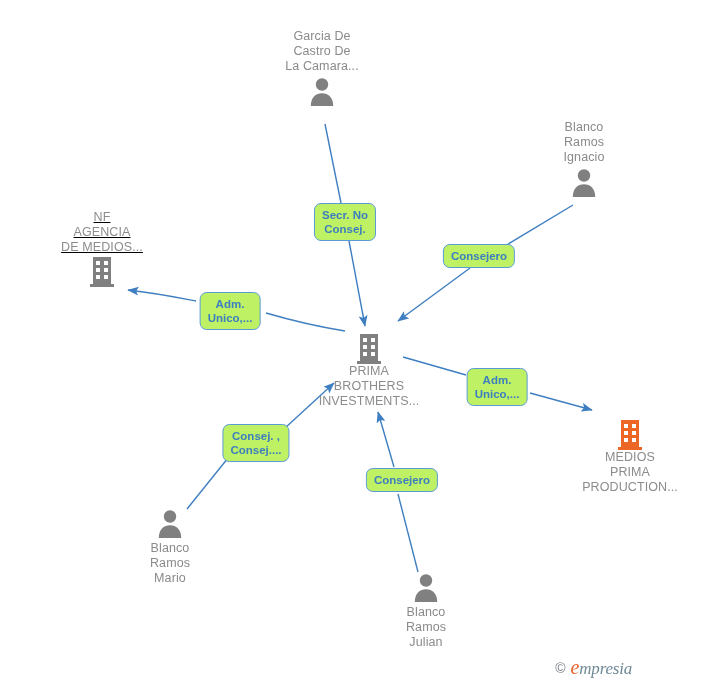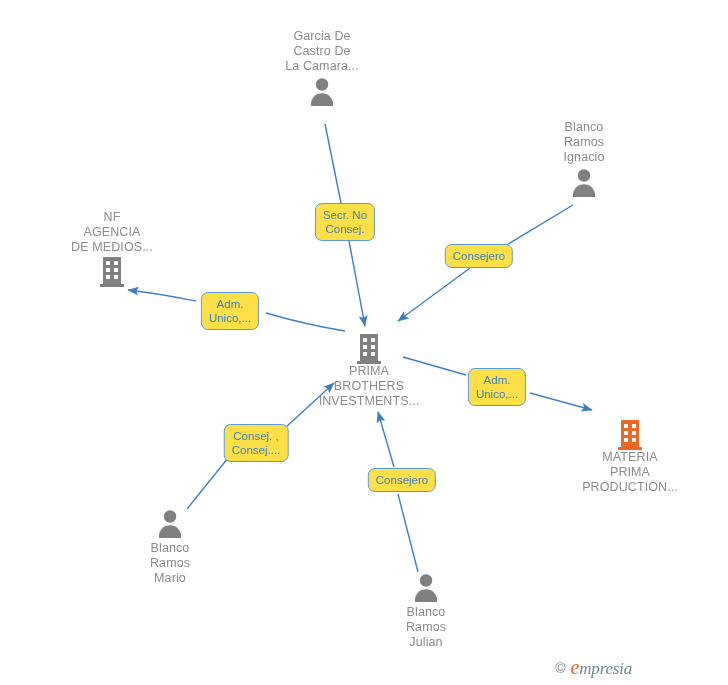--- a/index.html
+++ b/index.html
@@ -53,31 +53,32 @@
     display: block;
     margin: 0 auto;
   }
 
   .node.person .node-icon { margin-bottom: 3px; }
   .node.person.label-top .node-icon { margin-top: 2px; margin-bottom: 0; }
 
   
   .rel {
     position: absolute;
-    background: #fde047;
+    background: #bef264;
     border: 1.3px solid #5b9bd5;
     border-radius: 7px;
     color: #3d7ebf;
     font-size: 11.5px;
     line-height: 14px;
     text-align: center;
     padding: 4px 7px;
     white-space: pre-line;
     box-sizing: border-box;
     transform: translate(-50%, -50%);
+    font-weight: bold;
   }
 
   
   #watermark {
     position: absolute;
     right: 8px;
     bottom: 6px;
     display: flex;
     align-items: center;
     gap: 5px;
@@ -143,21 +144,21 @@
   <div class="node person label-top" style="left:584px; top:120px;">
     <div class="node-label">Blanco
 Ramos
 Ignacio</div>
     <svg class="node-icon" width="30" height="30" viewBox="0 0 30 30">
       <circle cx="15" cy="8.5" r="6.2" fill="#808080"></circle>
       <path d="M3.8,30 C3.8,21.5 8.6,17.2 15,17.2 C21.4,17.2 26.2,21.5 26.2,30 Z" fill="#808080"></path>
     </svg>
   </div>
 
-  <div class="node node-company label-top" style="left:112px; top:210px;">
+  <div class="node node-company label-top" style="left:102px; top:210px;text-decoration:underline;">
     <div class="node-label">NF
 AGENCIA
 DE MEDIOS...</div>
     <svg class="node-icon" width="28" height="32" viewBox="0 0 28 32">
       <rect x="5" y="2" width="18" height="27" fill="#808080"></rect>
       <rect x="2" y="29" width="24" height="3" fill="#808080"></rect>
       <rect x="8" y="6" width="4" height="4" fill="#ffffff"></rect>
       <rect x="16" y="6" width="4" height="4" fill="#ffffff"></rect>
       <rect x="8" y="13" width="4" height="4" fill="#ffffff"></rect>
       <rect x="16" y="13" width="4" height="4" fill="#ffffff"></rect>
@@ -186,21 +187,21 @@
     <svg class="node-icon" width="28" height="32" viewBox="0 0 28 32">
       <rect x="5" y="2" width="18" height="27" fill="#ec6726"></rect>
       <rect x="2" y="29" width="24" height="3" fill="#ec6726"></rect>
       <rect x="8" y="6" width="4" height="4" fill="#ffffff"></rect>
       <rect x="16" y="6" width="4" height="4" fill="#ffffff"></rect>
       <rect x="8" y="13" width="4" height="4" fill="#ffffff"></rect>
       <rect x="16" y="13" width="4" height="4" fill="#ffffff"></rect>
       <rect x="8" y="20" width="4" height="4" fill="#ffffff"></rect>
       <rect x="16" y="20" width="4" height="4" fill="#ffffff"></rect>
     </svg>
-    <div class="node-label">MATERIA
+    <div class="node-label">MEDIOS
 PRIMA
 PRODUCTION...</div>
   </div>
 
   <div class="node person label-bottom" style="left:170px; top:508px;">
     <svg class="node-icon" width="30" height="30" viewBox="0 0 30 30">
       <circle cx="15" cy="8.5" r="6.2" fill="#808080"></circle>
       <path d="M3.8,30 C3.8,21.5 8.6,17.2 15,17.2 C21.4,17.2 26.2,21.5 26.2,30 Z" fill="#808080"></path>
     </svg>
     <div class="node-label">Blanco

